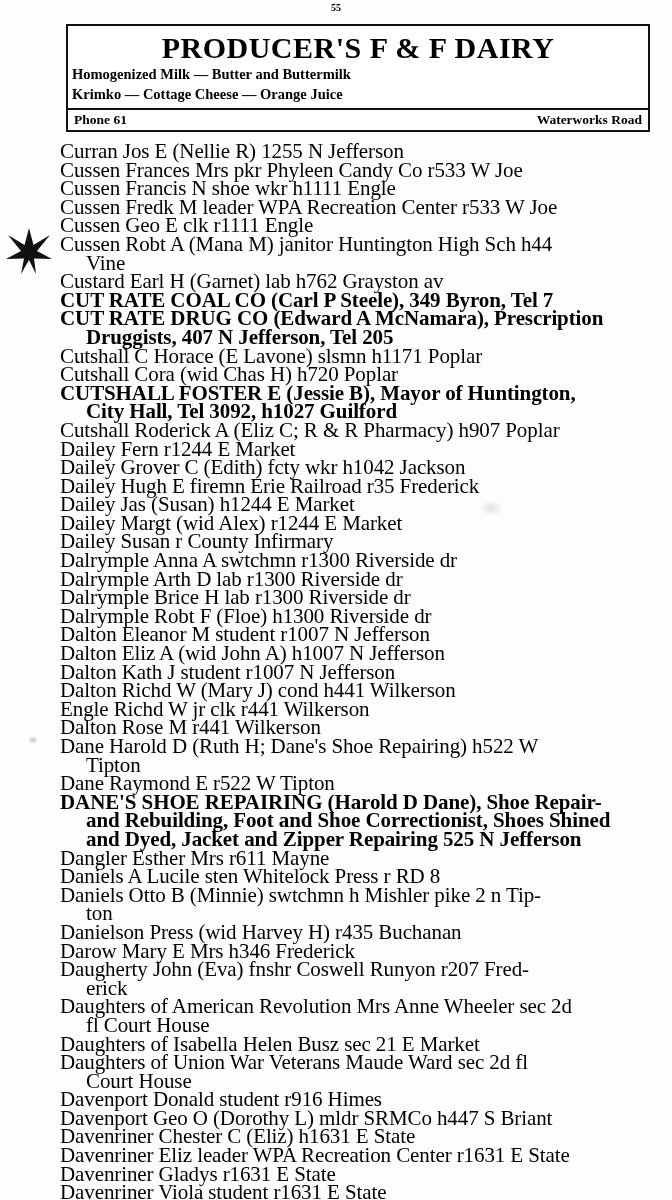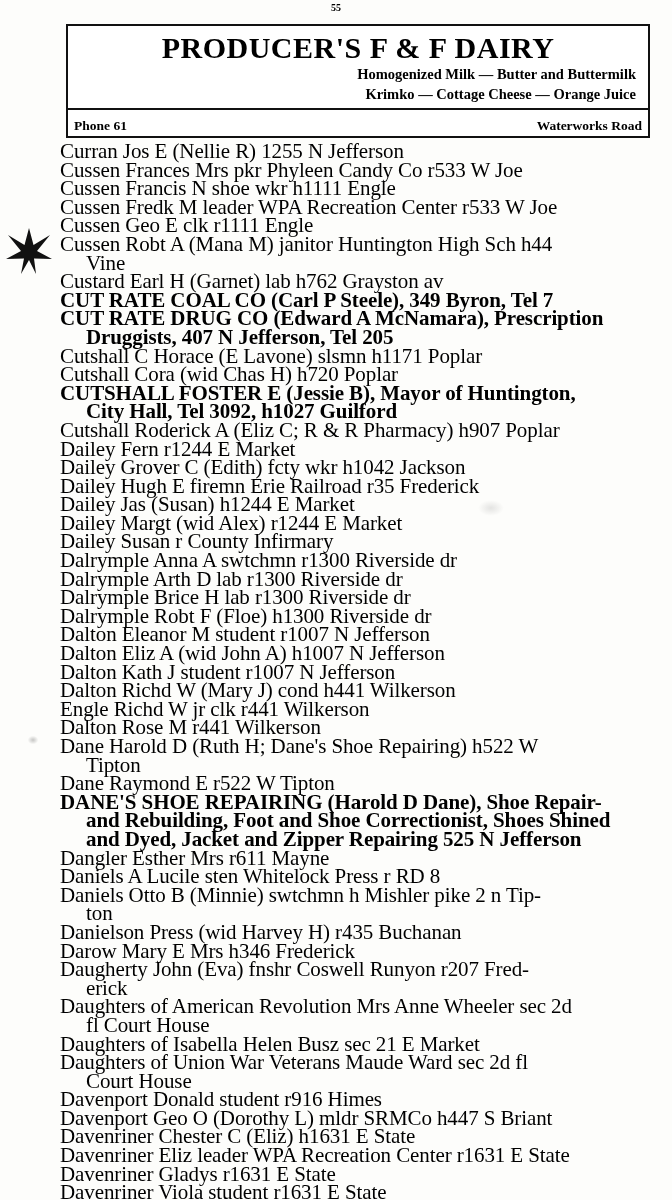--- a/index.html
+++ b/index.html
@@ -43,34 +43,34 @@
   .ad-title {
     text-align: center;
     font-size: 30px;
     font-weight: bold;
     letter-spacing: 0.5px;
     font-family: "Liberation Serif", serif;
     line-height: 1.05;
     padding: 2px 4px 0 4px;
   }
   .ad-line {
-    text-align: right;
+    text-align: left;
     font-size: 14.5px;
     font-weight: bold;
     font-family: "Liberation Serif", serif;
     line-height: 1.3;
-    padding: 1px 12px;
+    padding: 1px 4px;
   }
   .ad-footer {
     margin-top: 3px;
     border-top: 2px solid #111;
     display: flex;
     justify-content: space-between;
     align-items: center;
-    padding: 8px 6px 2px 6px;
+    padding: 2px 6px 2px 6px;
     font-size: 13.5px;
     font-weight: bold;
     font-family: "Liberation Serif", serif;
   }
   .listing {
     position: absolute;
     top: 142px;
     left: 60px;
     width: 556px;
   }

